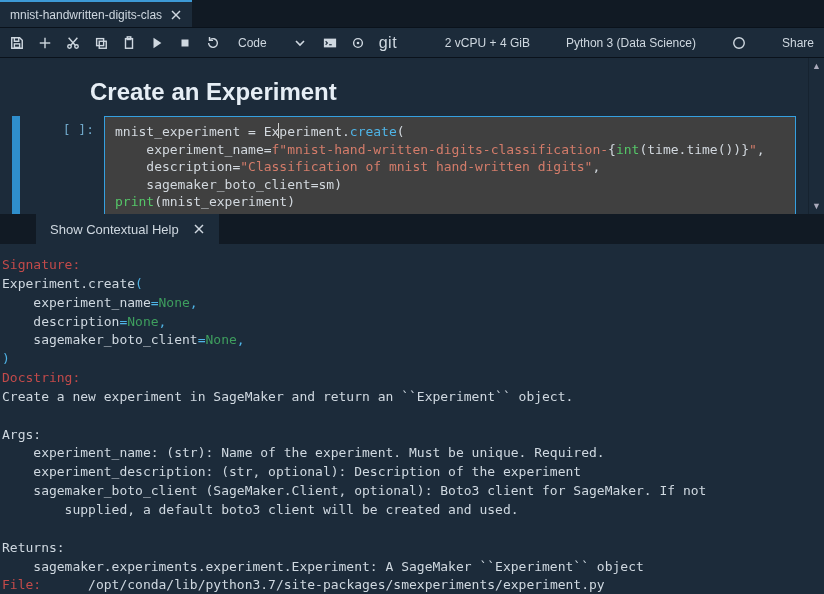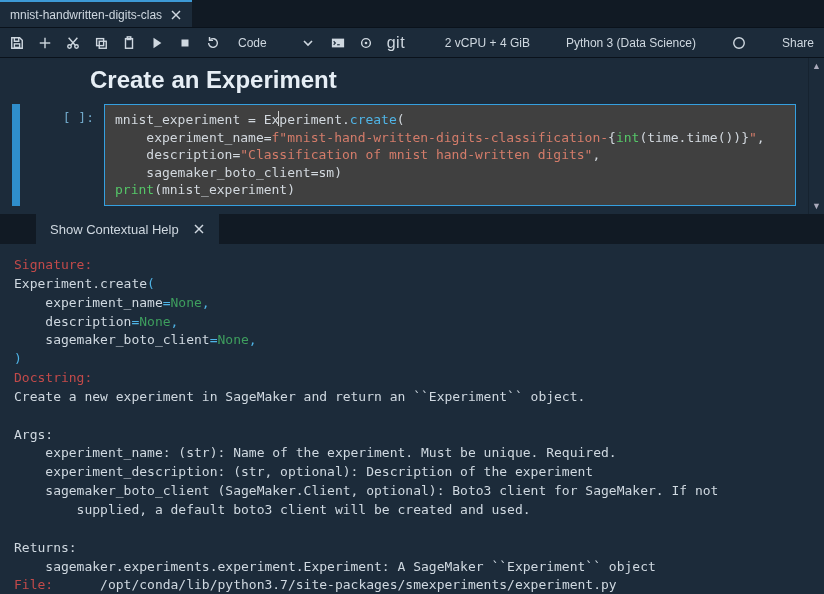--- a/index.html
+++ b/index.html
@@ -11,55 +11,55 @@
   .tab { display: flex; align-items: center; gap: 8px; padding: 0 10px; background: #1c2b3a; border-top: 2px solid #3d9ad6; font-size: 12px; color: #cfd8e0; max-width: 230px; }
   .tab .title { white-space: nowrap; overflow: hidden; text-overflow: clip; flex: 1; }
   .tab .close { width: 12px; height: 12px; color: #cfd8e0; cursor: pointer; }
 
   
   .toolbar { height: 30px; background: #1c2b3a; display: flex; align-items: center; padding: 0 10px; gap: 14px; font-size: 12px; color: #cfd8e0; border-bottom: 1px solid #0a121b; }
   .toolbar .sep-flex { flex: 1; }
   .toolbar .ico { width: 14px; height: 14px; display: inline-flex; align-items: center; justify-content: center; }
   .toolbar svg { width: 14px; height: 14px; stroke: #cfd8e0; fill: none; stroke-width: 1.6; }
   .toolbar .fill svg { fill: #cfd8e0; stroke: none; }
-  .toolbar .sel { display: flex; align-items: center; gap: 36px; padding: 0 4px; }
+  .toolbar .sel { display: flex; align-items: center; gap: 28px; padding: 0 4px; }
   .toolbar .sel svg { width: 10px; height: 10px; }
   .toolbar .git { font-size: 16px; letter-spacing: 0.5px; }
   .status-group { display: flex; align-items: center; gap: 36px; }
 
   
   .notebook-wrap { position: relative; height: 156px; background: #1c2b3a; display: flex; }
   .notebook { flex: 1; padding: 4px 12px 8px 12px; overflow: hidden; }
   .scrollbar { width: 16px; background: #1c2b3a; border-left: 1px solid #162330; position: relative; }
   .scroll-arrow { position: absolute; left: 0; right: 0; height: 16px; display: flex; align-items: center; justify-content: center; color: #aab; font-size: 9px; }
   .scroll-arrow.top { top: 0; }
   .scroll-arrow.bot { bottom: 0; }
 
-  .heading { font-size: 24px; font-weight: 600; color: #e6eef5; margin: 4px 0 10px 78px; }
+  .heading { font-size: 24px; font-weight: 600; color: #e6eef5; margin: 16px 0 10px 78px; }
 
   .cell { display: flex; }
   .cell-gutter { width: 8px; background: #2f8ecb; margin-right: 0; }
   .cell-prompt { width: 84px; text-align: right; padding: 6px 10px 0 0; font-family: "Consolas","Menlo",monospace; font-size: 13px; color: #6fa7c8; }
   .cell-code { flex: 1; border: 1.5px solid #35a0e0; background: #404040; padding: 6px 10px; font-family: "Consolas","Menlo",monospace; font-size: 13px; line-height: 1.35; white-space: pre; overflow: hidden; position: relative; }
   .cursor { position: absolute; width: 1px; height: 15px; background: #d0d0d0; }
 
   
   .c-plain { color: #d2d8de; }
   .c-op { color: #d2d8de; }
   .c-fn { color: #4fb4e6; }
   .c-str { color: #d47c6a; }
   .c-builtin { color: #55c668; }
 
   
   .lower-tabbar { height: 30px; background: #111a24; display: flex; align-items: stretch; padding-left: 36px; }
   .lower-tab { display: flex; align-items: center; gap: 14px; padding: 0 14px; background: #1c2b3a; font-size: 13px; color: #cfd8e0; }
   .lower-tab .close { width: 12px; height: 12px; }
 
   
-  .help { flex: 1; background: #1c2b3a; padding: 12px 14px 14px 14px; font-family: "Consolas","Menlo",monospace; font-size: 13px; line-height: 1.45; white-space: pre; color: #cfd8e0; overflow: hidden; }
+  .help { flex: 1; background: #1c2b3a; padding: 12px 14px 14px 2px; font-family: "Consolas","Menlo",monospace; font-size: 13px; line-height: 1.45; white-space: pre; color: #cfd8e0; overflow: hidden; }
   .h-red { color: #c24a4a; }
   .h-cyan { color: #4fb4e6; }
   .h-green { color: #3e9e5e; }
   .h-plain { color: #cfd8e0; }
 
   .icon-btn { cursor: pointer; }
 </style>
 </head>
 <body>
 

